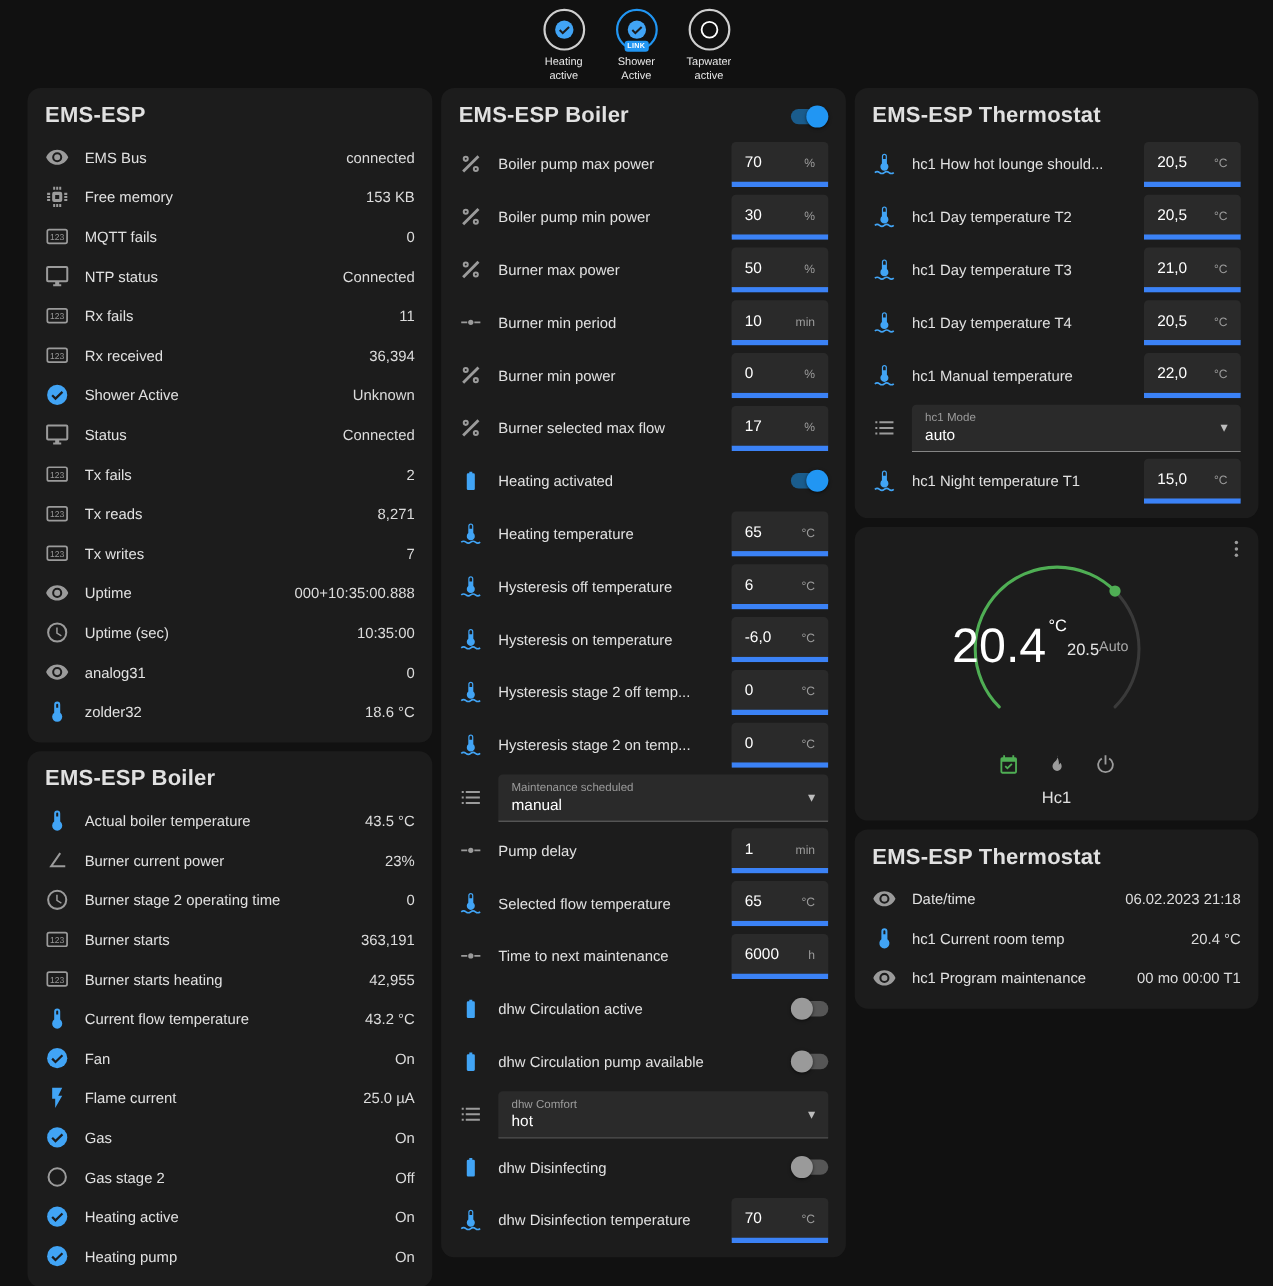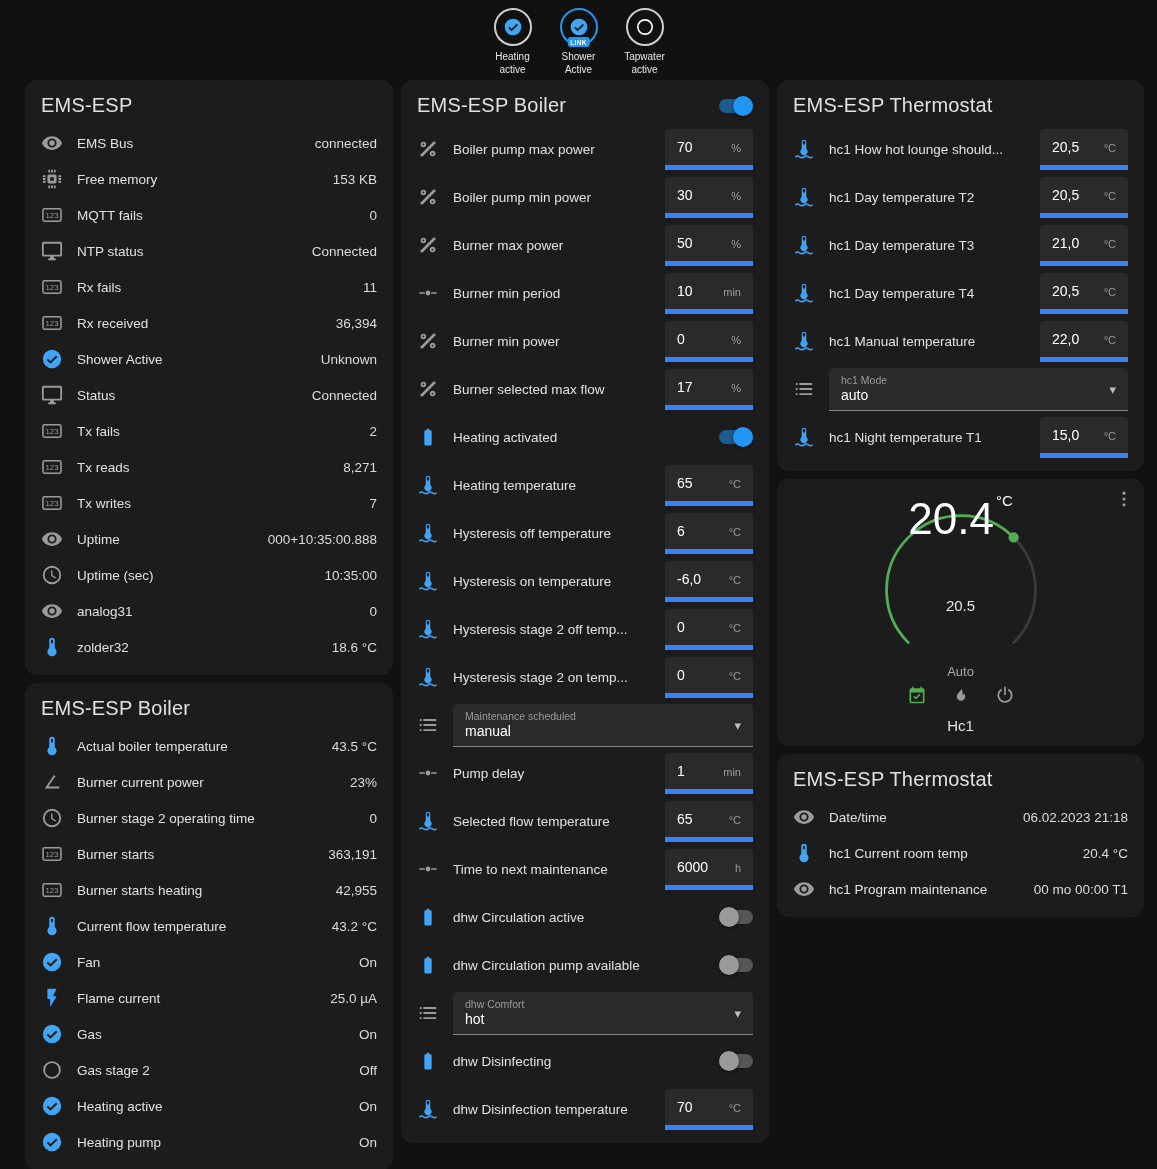--- a/index.html
+++ b/index.html
@@ -27,21 +27,21 @@
   .chip-badge:empty{display:none}
   .chip-label{margin-top:5px;font-size:10px;color:#e8e8e8;text-align:center;width:56px;line-height:1.25}
   
   .columns{display:flex;gap:8px;padding:4px 13px 0 25px;align-items:flex-start}
   .col{display:flex;flex-direction:column;gap:8px}
   .col-left{width:368px}
   .col-mid{width:368px}
   .col-right{width:367px}
   .card{background:var(--card,#1c1c1c);border-radius:12px;padding-bottom:10px;overflow:hidden}
   .card-header{display:flex;align-items:center;padding:14px 16px 8px}
-  .card-title{font-size:20px;font-weight:normal;color:var(--text);letter-spacing:.2px}
+  .card-title{font-size:20px;font-weight:bold;color:var(--text);letter-spacing:.2px}
   .card-header .toggle{margin-left:auto}
   
   .icon{display:inline-block;width:22px;height:22px;color:var(--muted,#9b9b9b);flex-shrink:0}
   .icon svg{width:100%;height:100%;display:block}
   .icon[data-icon="check-circle"],.icon[data-icon="thermo"],.icon[data-icon="thermo-water"],
   .icon[data-icon="battery"],.icon[data-icon="flash"]{color:var(--iconblue,#41a4f5)}
   
   .s-row{display:flex;align-items:center;height:36px;padding:0 16px;cursor:pointer}
   .s-row .icon{margin-right:14px}
   .s-label{flex:1;font-size:13.5px;color:var(--text);white-space:nowrap;overflow:hidden;text-overflow:ellipsis}
@@ -73,22 +73,22 @@
   .toggle.on{background:#1a5c8c}
   .toggle.on .knob{left:14px;background:var(--accent,#2196f3)}
   
   .dial-card{position:relative;padding:12px 16px 12px}
   .dots-btn{position:absolute;top:10px;right:10px;width:20px;height:20px;cursor:pointer}
   .dial{position:relative;width:190px;height:186px;margin:6px auto 0}
   .dial-svg{position:absolute;inset:0;width:100%;height:100%}
   .arc-bg{fill:none;stroke:#3a3a3a;stroke-width:3;stroke-linecap:round}
   .arc-green{fill:none;stroke:var(--green,#4fae54);stroke-width:3;stroke-linecap:round}
   .arc-dot{fill:var(--green,#4fae54)}
-  .dial-text{position:absolute;inset:0;display:flex;flex-direction:column;
-    align-items:center;justify-content:space-between;transform:translateY(-4px)}
+  .dial-text{position:absolute;inset:0;display:flex;
+    align-items:center;justify-content:flex-start;transform:translateY(-4px)}
   .dial-temp{font-size:44px;color:#fff;line-height:1}
   .dial-temp sup{font-size:15px;color:#fff;vertical-align:28px;margin-left:2px}
   .dial-target{font-size:15px;color:#e4e4e4;margin-top:8px}
   .dial-mode{font-size:13px;color:#a8a8a8;margin-top:3px}
   .dial-modes{display:flex;justify-content:center;gap:24px;margin-top:2px}
   .mode-icon{width:20px;height:20px;cursor:pointer}
   .mode-icon.green{color:var(--green,#4fae54)}
   .dial-name{text-align:center;font-size:15px;color:var(--text);margin-top:12px}
 </style>
 </head>

